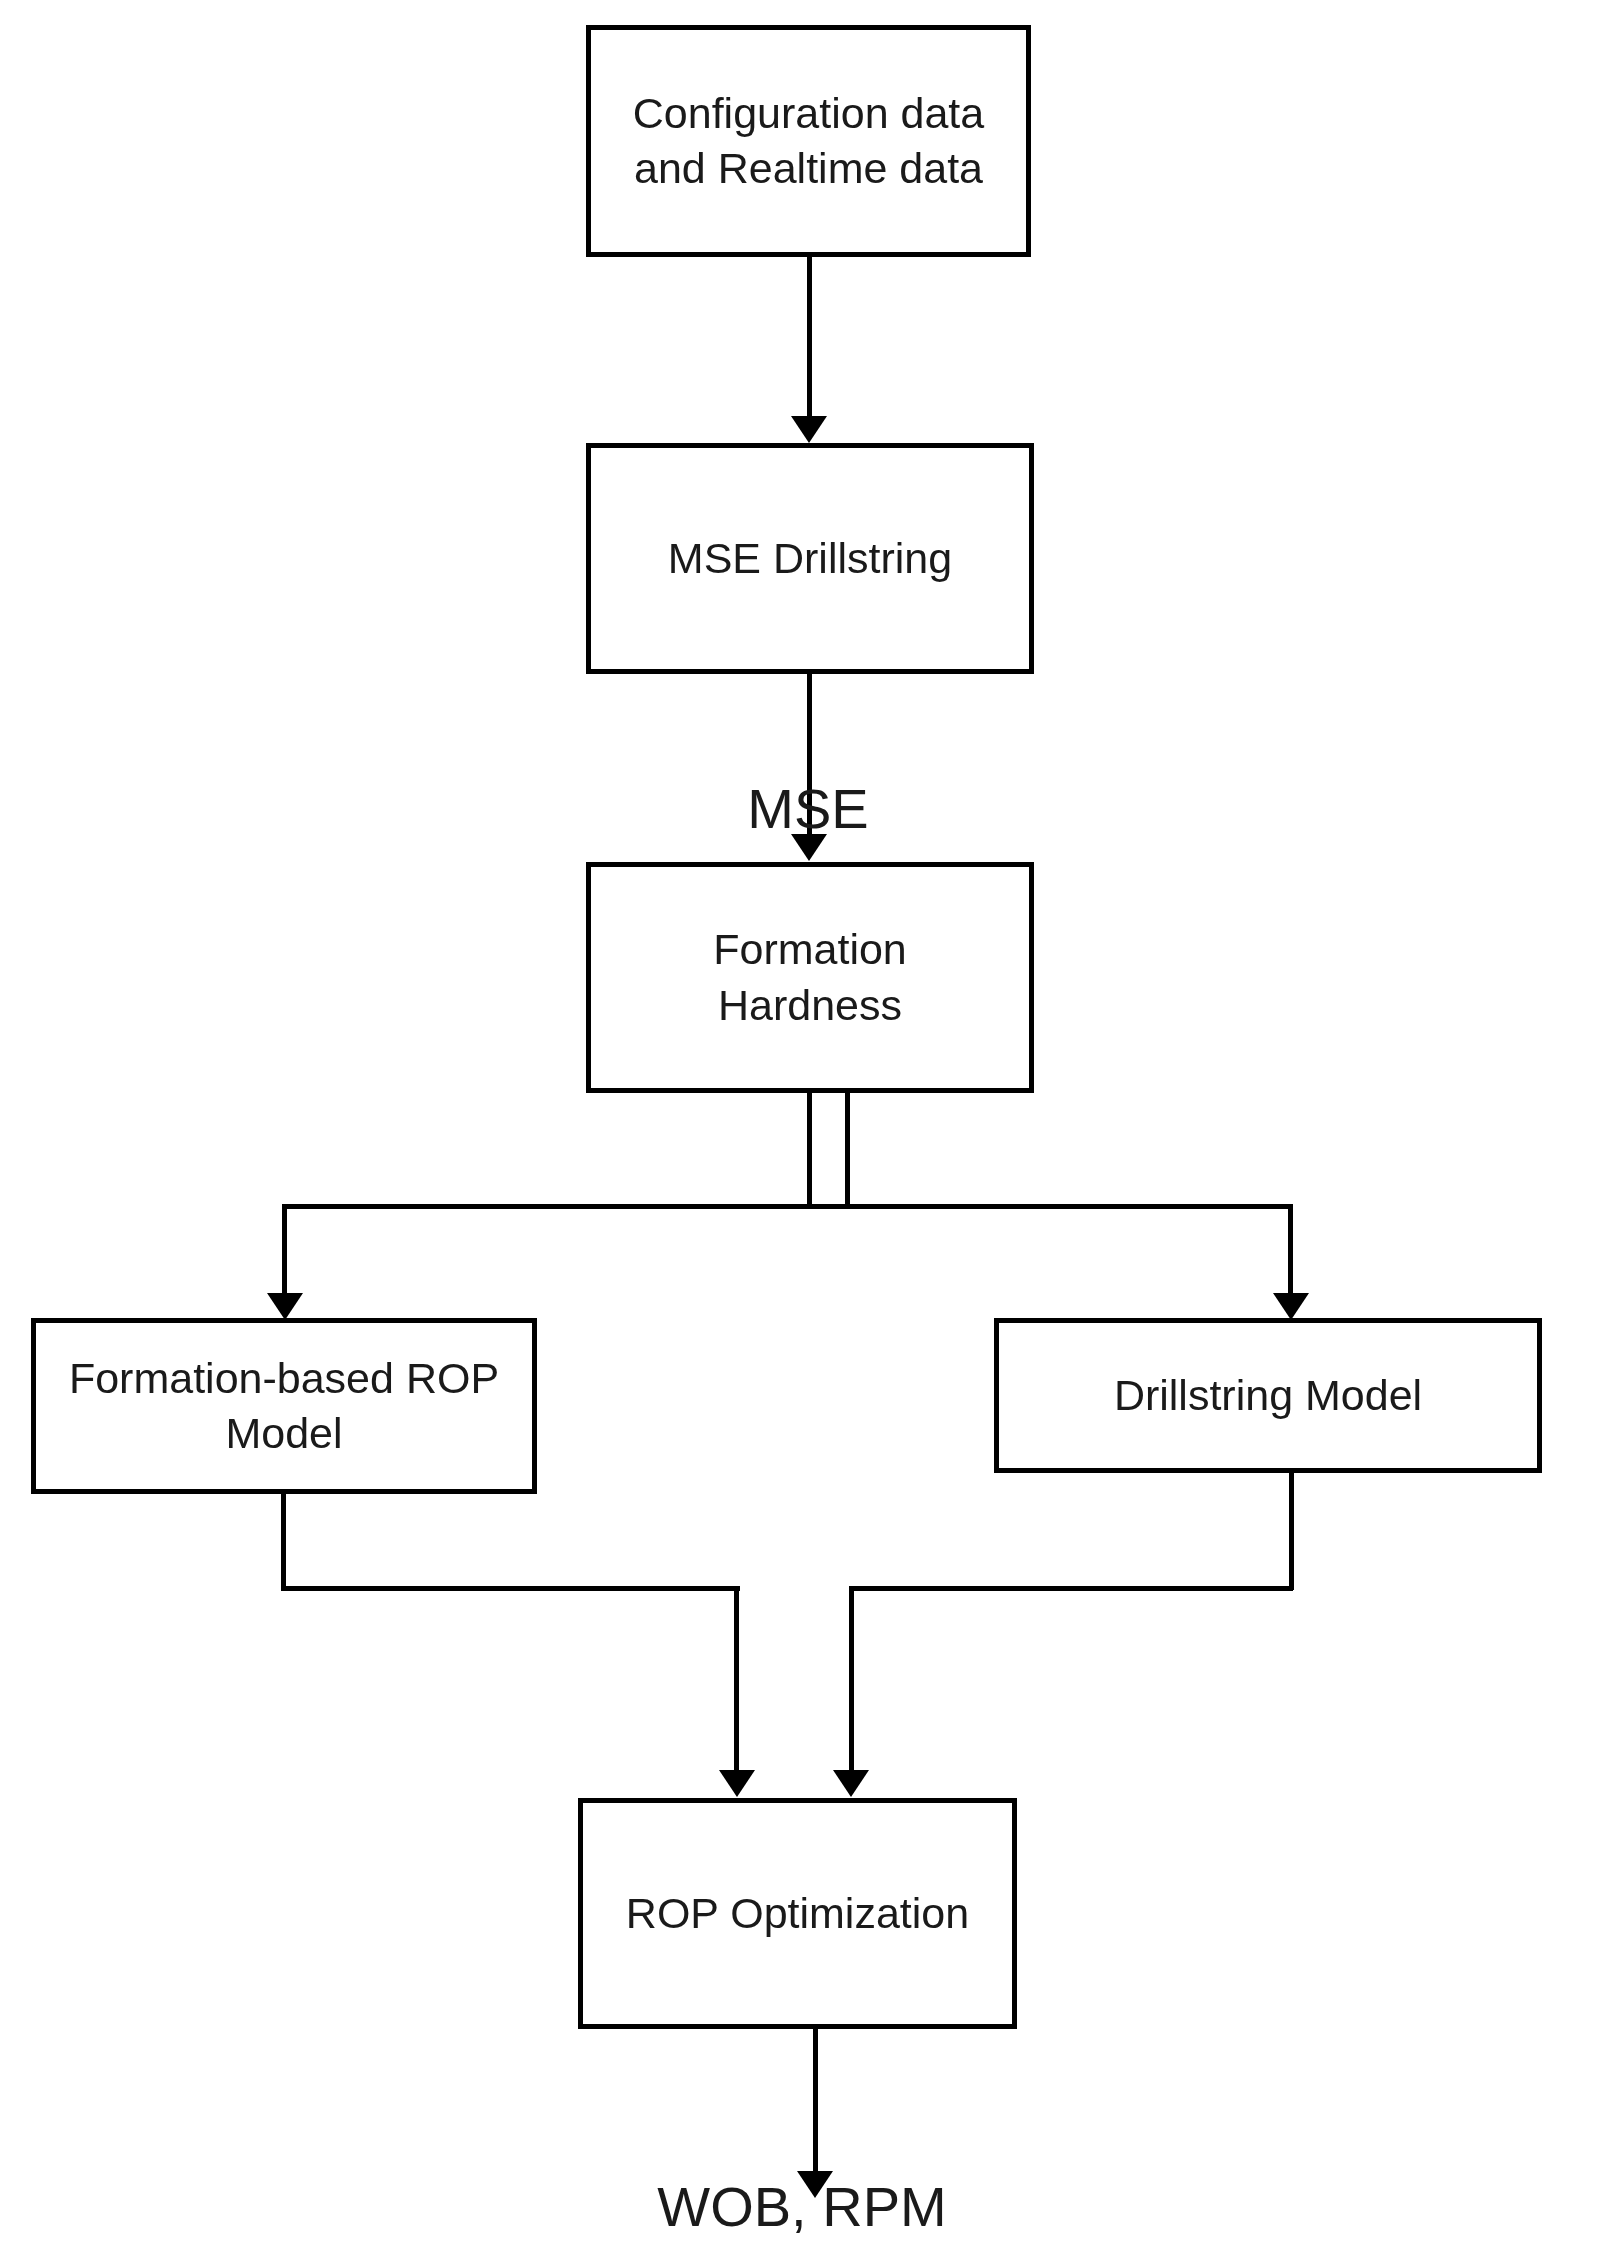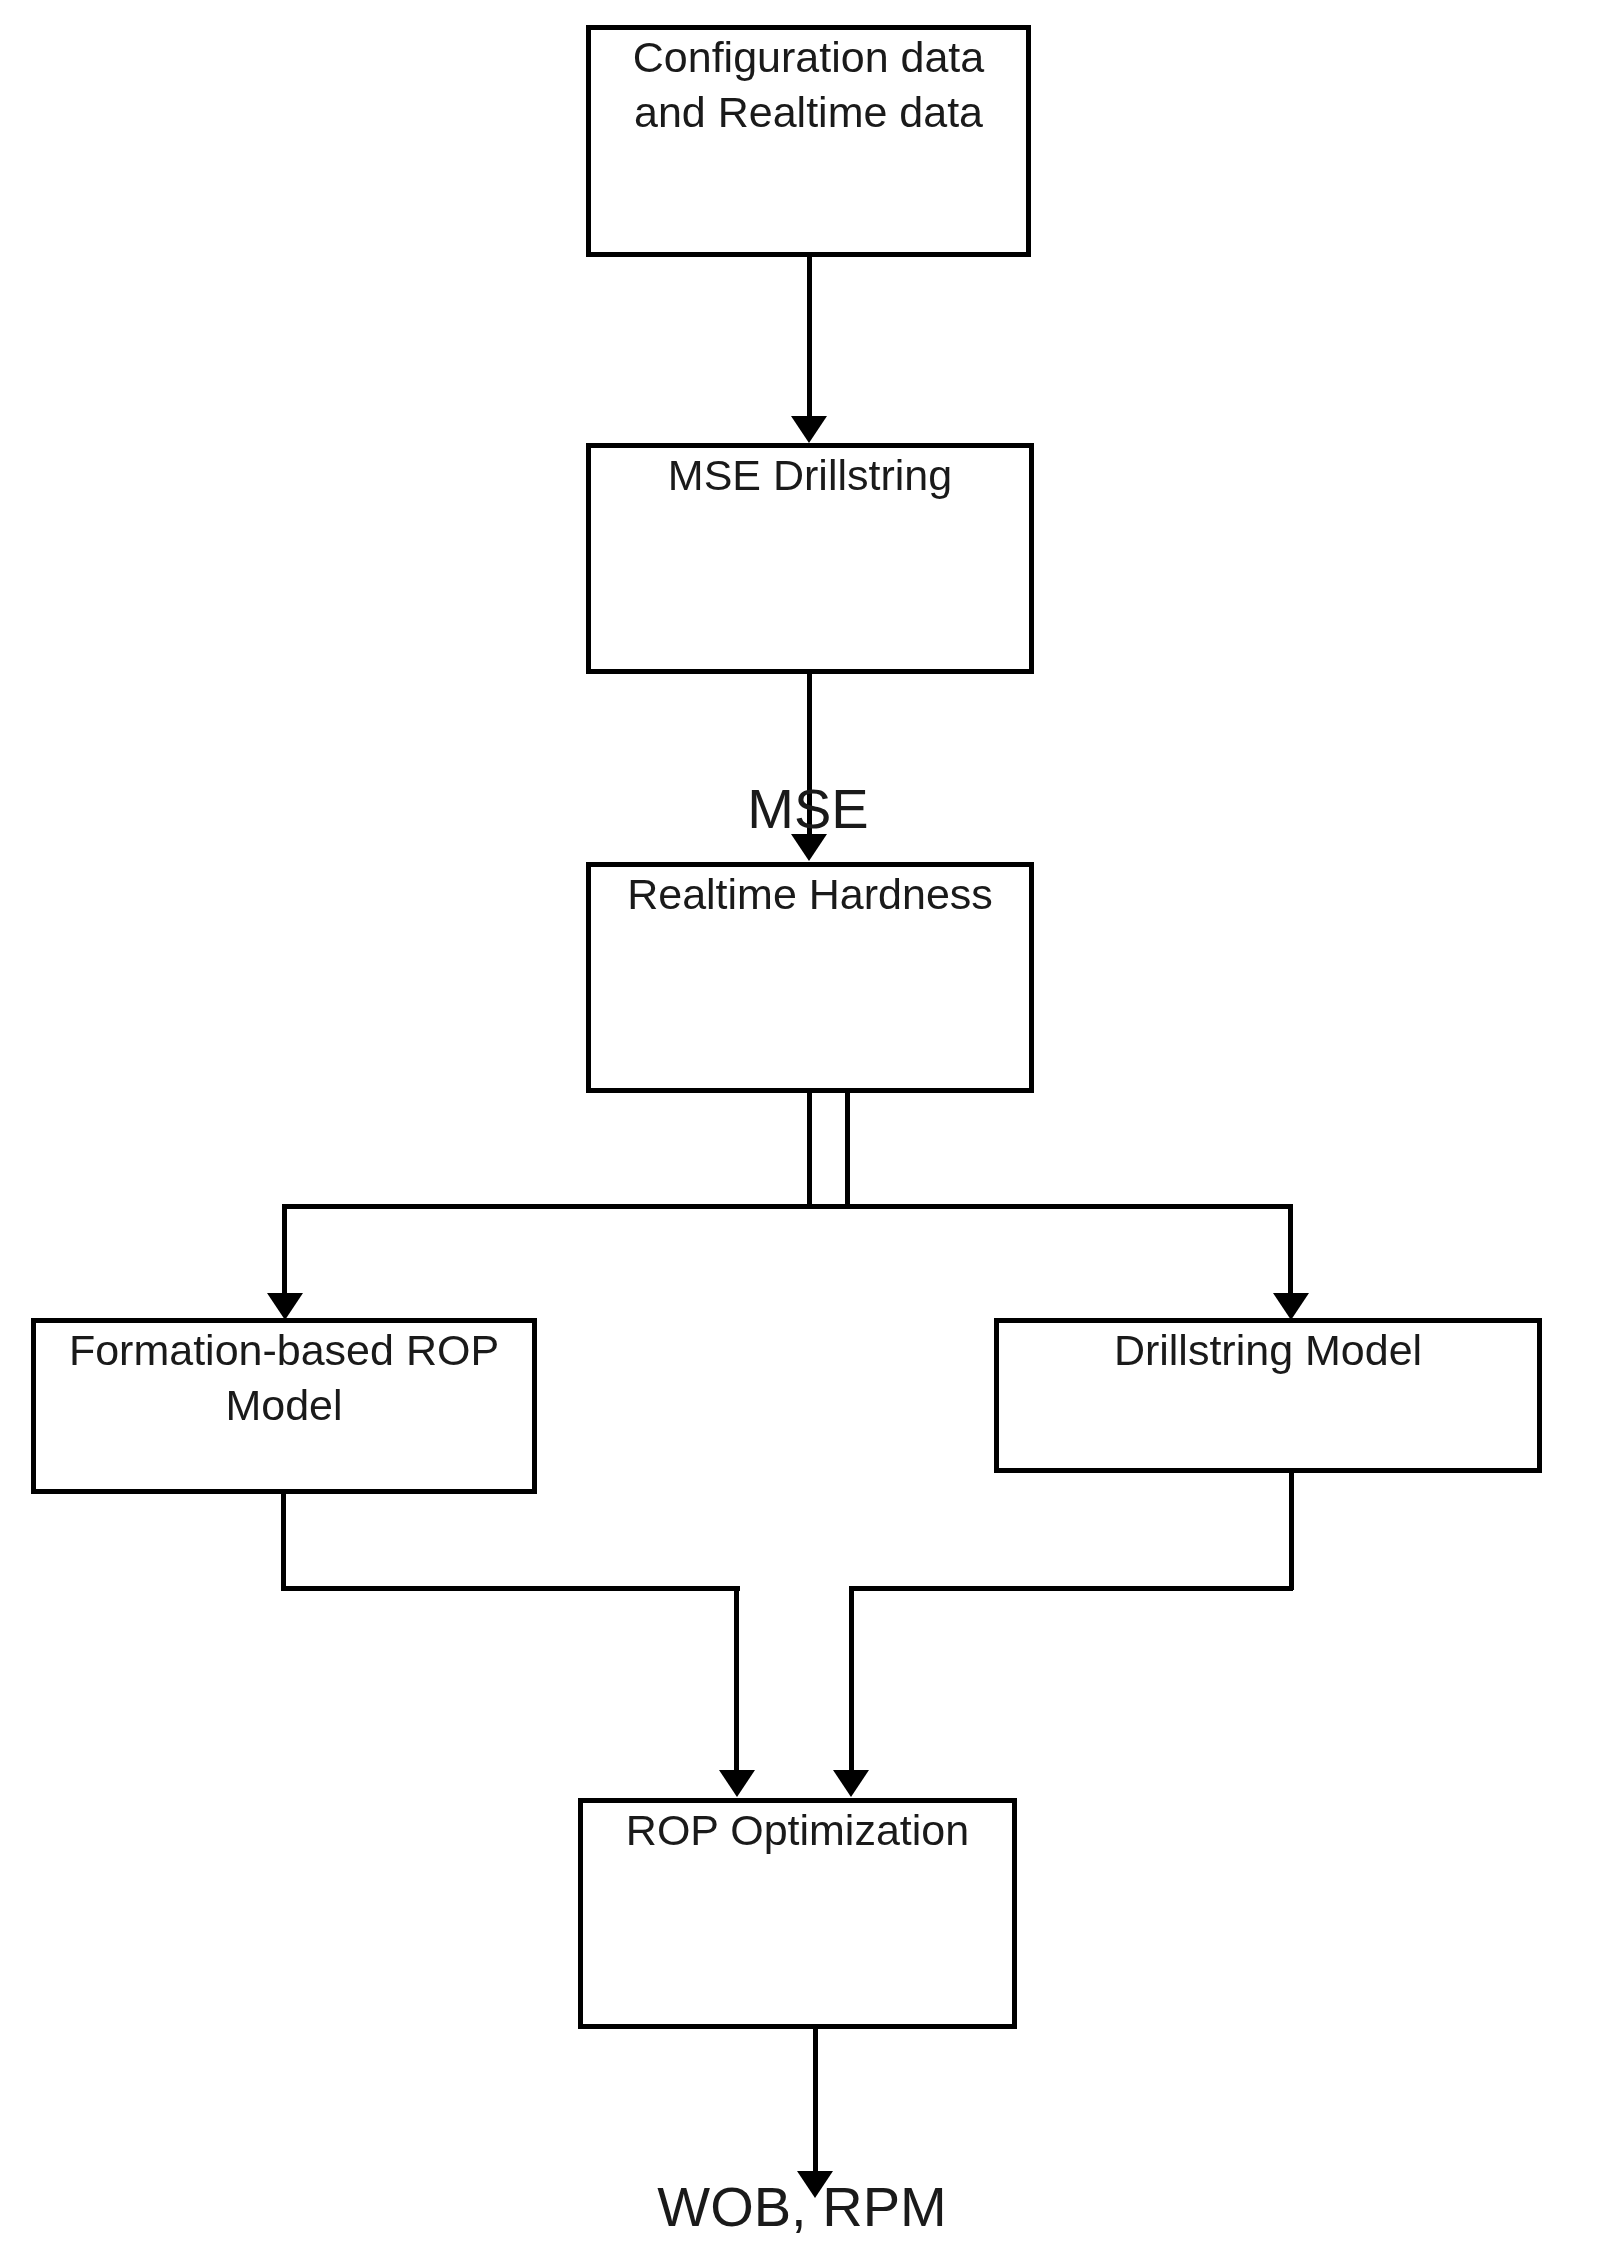--- a/index.html
+++ b/index.html
@@ -15,20 +15,21 @@
     font-family: "Liberation Sans", sans-serif;
     color: #1a1a1a;
     overflow: hidden;
   }
   .node {
     position: absolute;
     box-sizing: border-box;
     border: 5.7px solid #000000;
     background: #ffffff;
     display: flex;
+    align-items: center;
     justify-content: center;
     text-align: center;
     font-size: 43px;
     line-height: 1.28;
     padding: 0 27px;
     z-index: 2;
   }
   .line {
     position: absolute;
     background: #000000;
@@ -94,21 +95,21 @@
 
   <div class="node n-config">
     <span>Configuration data and Realtime data</span>
   </div>
 
   <div class="node n-msecalc">
     <span>MSE Drillstring</span>
   </div>
 
   <div class="node n-hardness">
-    <span>Realtime Hardness</span>
+    <span>Formation Hardness</span>
   </div>
 
   <div class="node n-froprop">
     <span>Formation-based ROP Model</span>
   </div>
 
   <div class="node n-drill">
     <span>Drillstring Model</span>
   </div>
 

